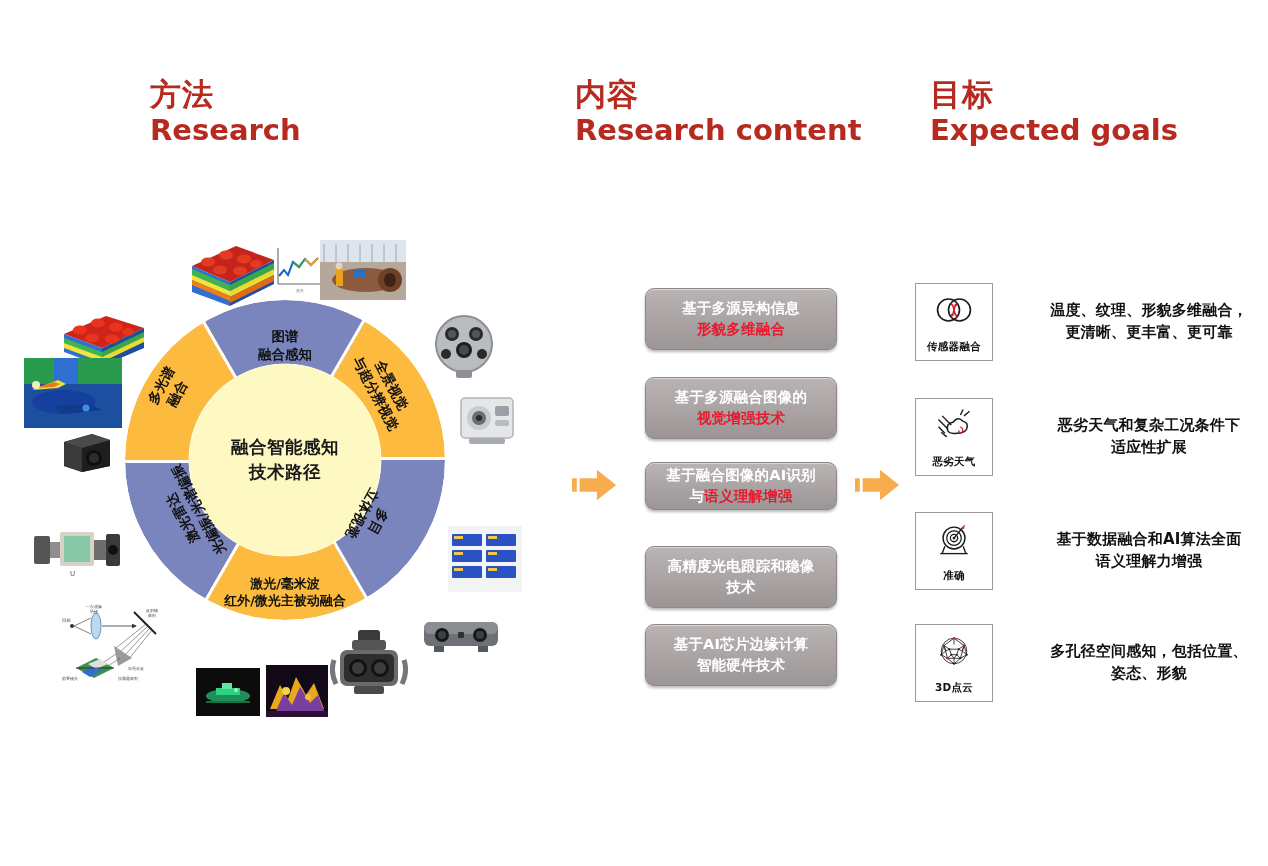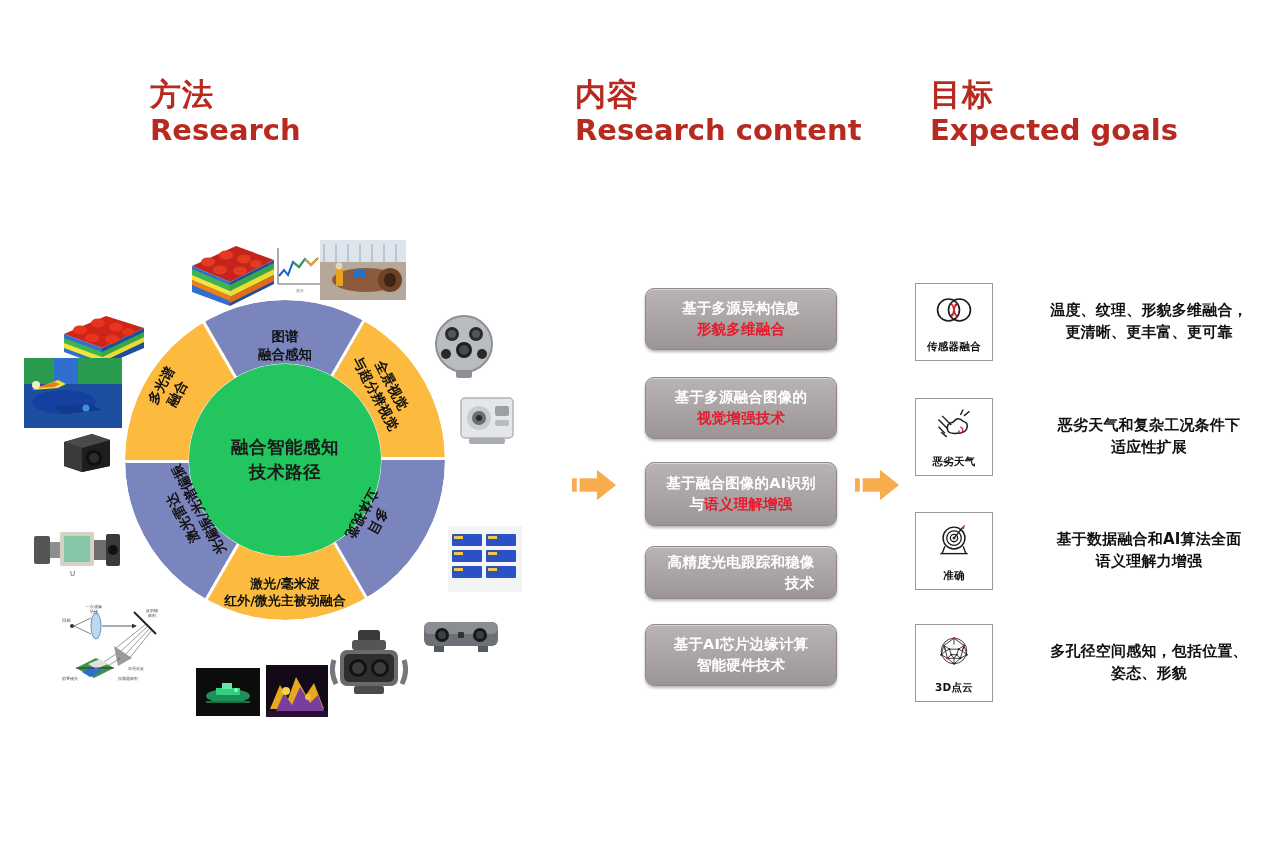--- a/index.html
+++ b/index.html
@@ -31,21 +31,21 @@
         #fcbb3f 180deg 240deg,
         #7b85bd 240deg 300deg,
         #fcbb3f 300deg 360deg);
     -webkit-mask: radial-gradient(circle at 50% 50%, transparent 0 96px, #000 96.8px 100%);
             mask: radial-gradient(circle at 50% 50%, transparent 0 96px, #000 96.8px 100%);
   }
   
   .spoke { position: absolute; left: 50%; top: 50%; width: 3px; height: 160px;
            background: #fff; transform-origin: 0 0; }
   #donut-hole { position: absolute; left: 64px; top: 64px; width: 192px; height: 192px;
-                border-radius: 50%; background: #22c55e; display: flex; align-items: center;
+                border-radius: 50%; background: #fef9c3; display: flex; align-items: center;
                 justify-content: center; }
   #donut-center { text-align: center; font-size: 17.5px; font-weight: 700; color: #1a1a1a;
                   line-height: 1.45; letter-spacing: 0.5px; }
 
   .seg-label { position: absolute; color: #111; font-weight: 700; font-size: 13.5px;
                line-height: 1.3; text-align: center; white-space: nowrap; }
   #seg-top    { left: 50%; top: 28px;  transform: translateX(-50%); }
   #seg-bottom { left: 50%; bottom: 10px; transform: translateX(-50%); font-size: 13px; }
   #seg-ur { left: 218px; top: 72px;  transform: rotate(62deg);  transform-origin: 50% 50%; }
   #seg-lr { left: 218px; top: 200px; transform: rotate(-62deg) rotate(180deg); transform-origin: 50% 50%; }
@@ -379,30 +379,30 @@
     </div>
   </div>
 
   <div class="gbox" style="top:377px; height:62px;">
     <div>
       <div>基于多源融合图像的</div>
       <div class="hl">视觉增强技术</div>
     </div>
   </div>
 
-  <div class="gbox" style="top:462px; height:64px;">
+  <div class="gbox" style="top:462px; height:48px;">
     <div>
       <div>基于融合图像的AI识别</div>
       <div>
         <span>与</span><span class="hl">语义理解增强</span>
       </div>
     </div>
   </div>
 
-  <div class="gbox" style="top:546px; height:53px;text-align:right;">
+  <div class="gbox" style="top:546px; height:62px;">
     <div>
       <div>高精度光电跟踪和稳像</div>
       <div>技术</div>
     </div>
   </div>
 
   <div class="gbox" style="top:624px; height:62px;">
     <div>
       <div>基于AI芯片边缘计算</div>
       <div>智能硬件技术</div>

